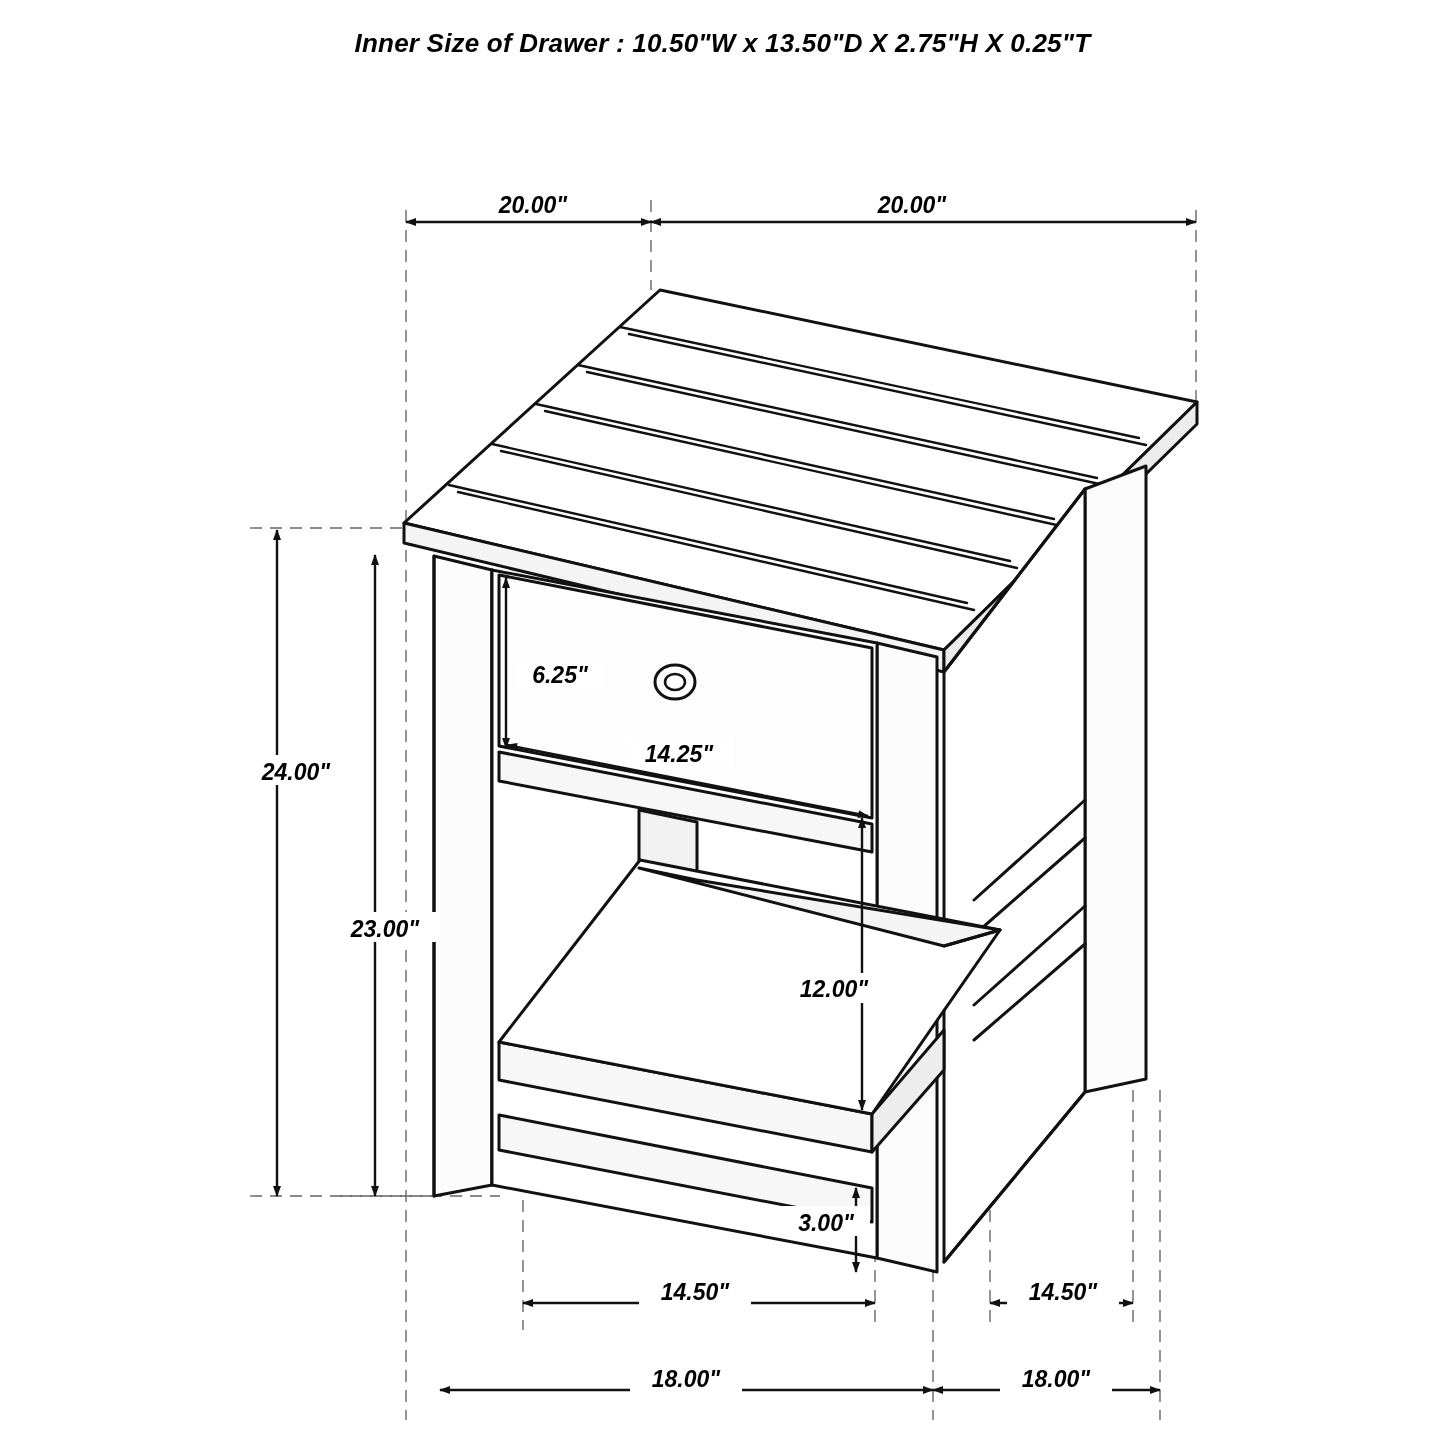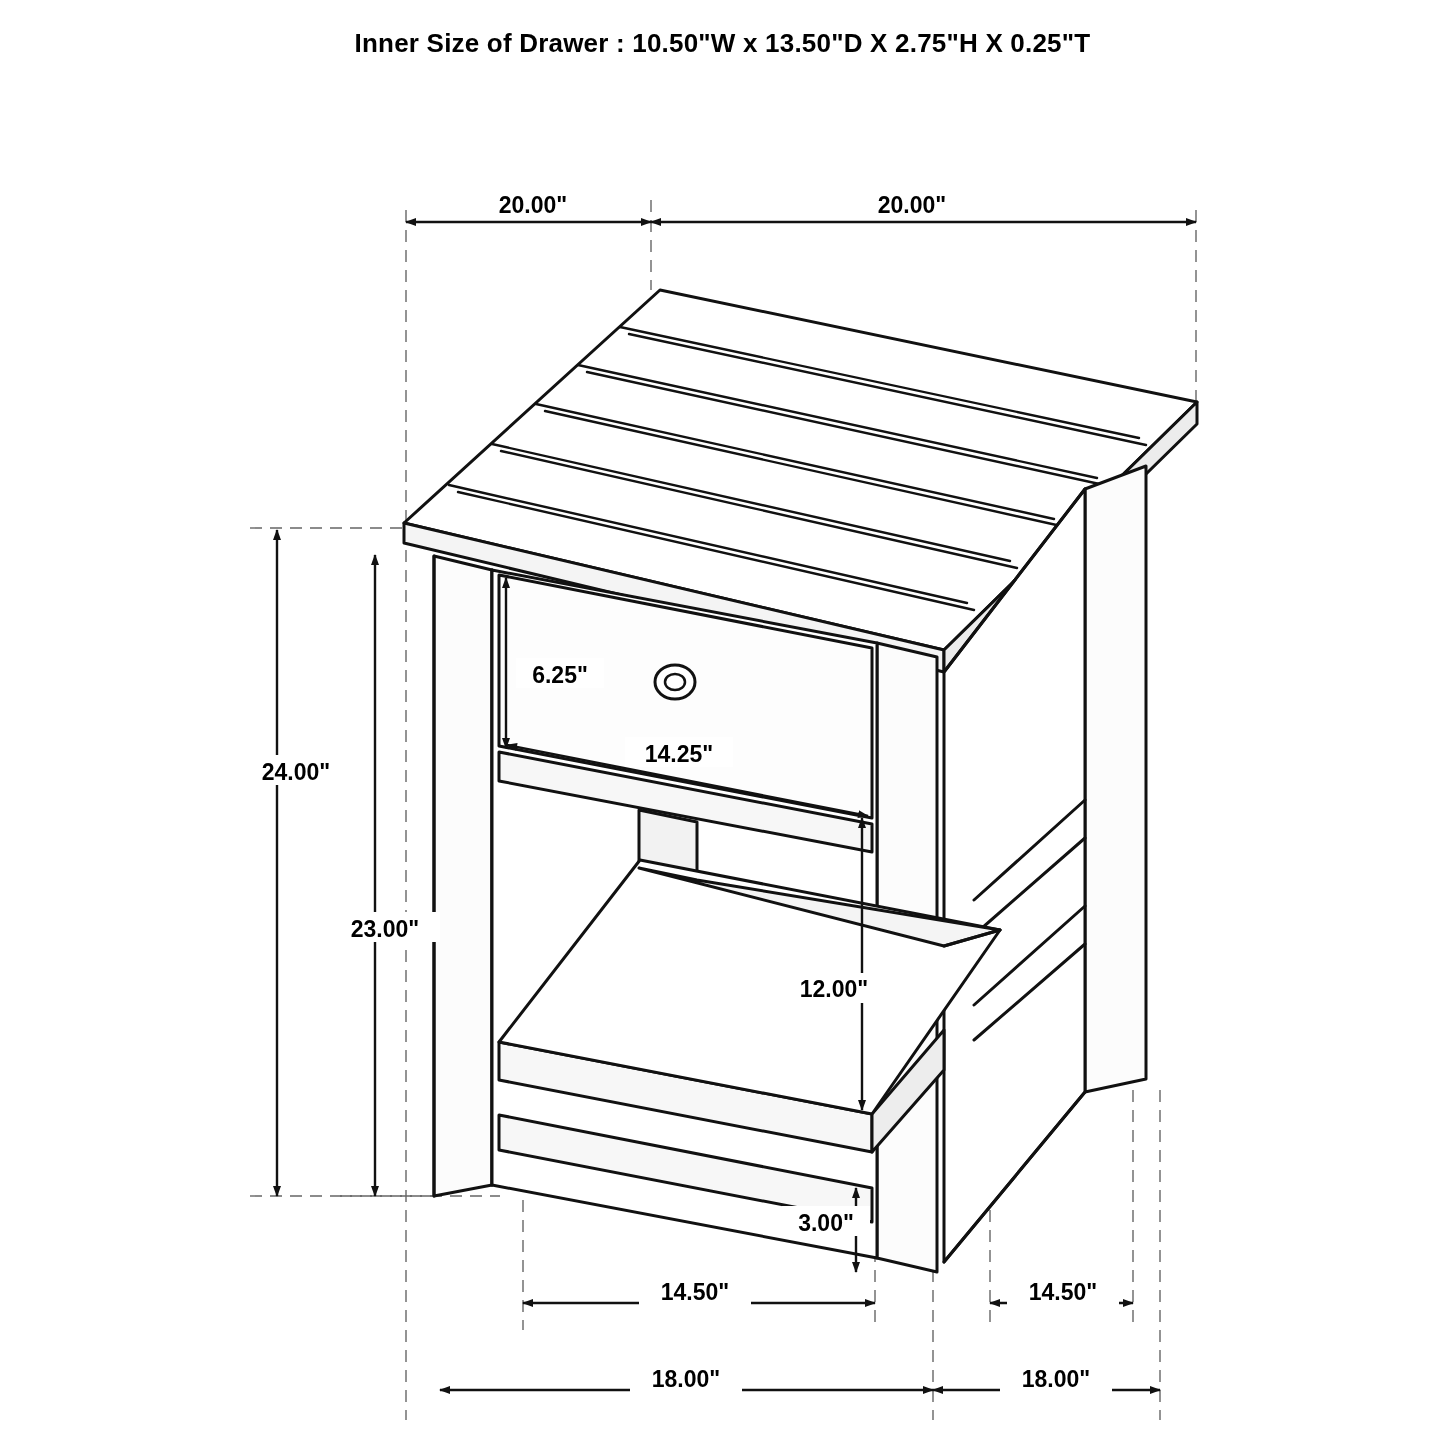--- a/index.html
+++ b/index.html
@@ -11,20 +11,21 @@
     width: 1445px;
     height: 1445px;
     font-family: "Liberation Sans", sans-serif;
     color: #000000;
     overflow: hidden;
   }
   #stage {
     position: relative;
     width: 1228px;
     height: 1445px;
+    font-style: italic;
   }
   #title {
     position: absolute;
     top: 28px;
     left: 0;
     width: 1445px;
     text-align: center;
     font-size: 26px;
     font-weight: bold;
     letter-spacing: 0.2px;

